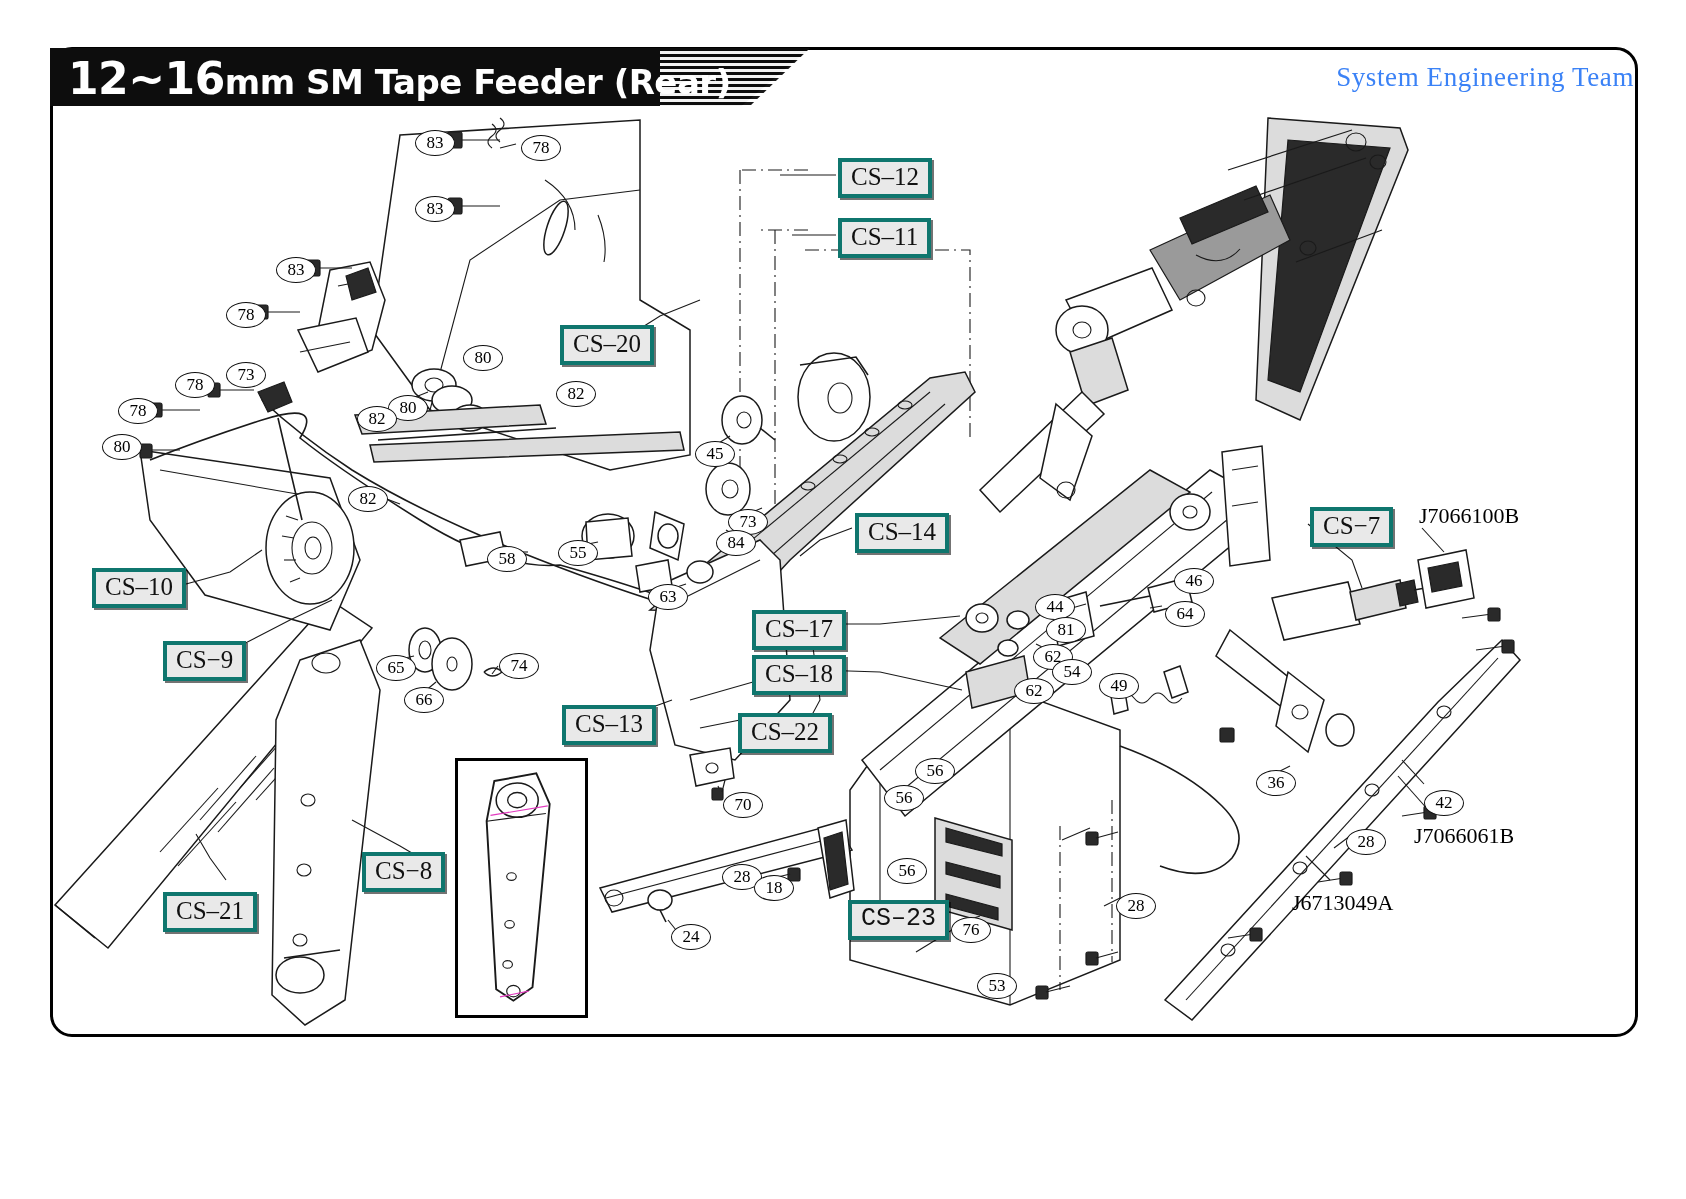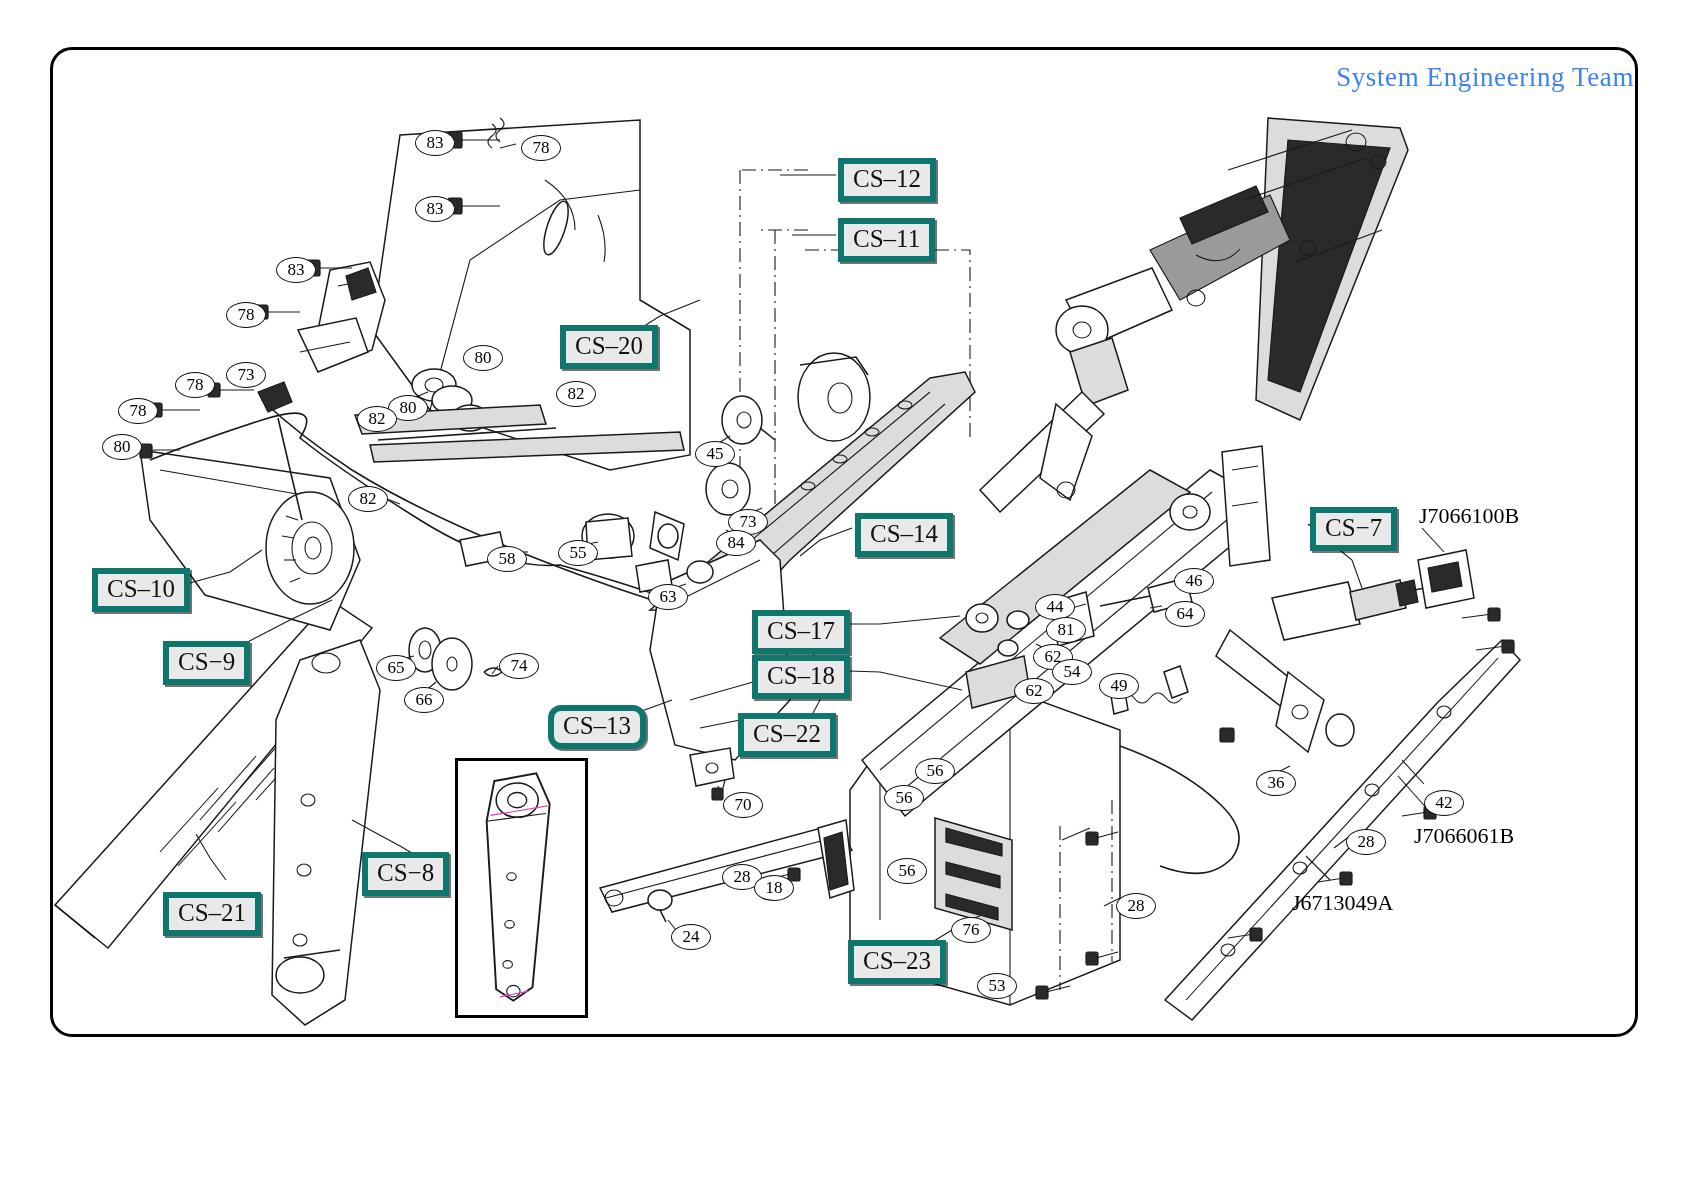--- a/index.html
+++ b/index.html
@@ -114,21 +114,21 @@
     left: 0; top: 0;
     width: 1686px;
     height: 1199px;
     pointer-events: none;
   }
 
   
   .cs-label {
     position: absolute;
     background: #e9e9e9;
-    border: 6px solid #0f766e;
+    border: 4px solid #0f766e;
     color: #111;
     font-family: "Liberation Serif", serif;
     font-size: 25px;
     padding: 1px 9px 3px 9px;
     white-space: nowrap;
     box-shadow: 2px 2px 0 rgba(0,0,0,0.55);
     line-height: 1.12;
   }
 
   
@@ -169,20 +169,27 @@
     box-sizing: border-box;
   }
 </style>
 </head>
 <body>
 
 <div id="page">
 
   <div id="frame"></div>
 
+  <div id="title-banner">
+    <div class="bg"></div>
+    <div class="stripes"></div>
+    <div id="title-text">
+      <span class="big">12~16</span><span>mm  SM  Tape  Feeder  (Rear)</span>
+    </div>
+  </div>
 
   <div id="team-label">System Engineering Team</div>
 
   <svg id="drawing" viewBox="0 0 1686 1199" xmlns="http://www.w3.org/2000/svg">
     <defs>
       <style>
         .ln { fill:none; stroke:#1a1a1a; stroke-width:1.6; }
         .lnt { fill:none; stroke:#1a1a1a; stroke-width:1.1; }
         .lead { fill:none; stroke:#1a1a1a; stroke-width:1.1; }
         .dash { fill:none; stroke:#1a1a1a; stroke-width:1.1; stroke-dasharray:14 5 2 5; }
@@ -528,25 +535,25 @@
 
   <div class="cs-label" style="left:838px; top:158px;">CS‒12</div>
   <div class="cs-label" style="left:838px; top:218px;">CS‒11</div>
   <div class="cs-label" style="left:560px; top:325px;">CS‒20</div>
   <div class="cs-label" style="left:855px; top:513px;">CS‒14</div>
   <div class="cs-label" style="left:1310px; top:507px;">CS−7</div>
   <div class="cs-label" style="left:92px; top:568px;">CS‒10</div>
   <div class="cs-label" style="left:163px; top:641px;">CS−9</div>
   <div class="cs-label" style="left:752px; top:610px;">CS‒17</div>
   <div class="cs-label" style="left:752px; top:655px;">CS‒18</div>
-  <div class="cs-label" style="left:548px; top:705px;border-radius:13px;">CS‒13</div>
+  <div class="cs-label" style="left:562px; top:705px;">CS‒13</div>
   <div class="cs-label" style="left:738px; top:713px;">CS‒22</div>
   <div class="cs-label" style="left:362px; top:852px;">CS−8</div>
   <div class="cs-label" style="left:163px; top:892px;">CS‒21</div>
-  <div class="cs-label" style="left:848px; top:940px;">CS‒23</div>
+  <div class="cs-label" style="left:848px; top:900px;font-family:Liberation Mono, monospace;">CS‒23</div>
 
   <div class="pn-label" style="left:1419px; top:503px;">J7066100B</div>
   <div class="pn-label" style="left:1414px; top:823px;">J7066061B</div>
   <div class="pn-label" style="left:1292px; top:890px;">J6713049A</div>
 
   <div class="balloon" style="left:415px; top:130px;">83</div>
   <div class="balloon" style="left:521px; top:135px;">78</div>
   <div class="balloon" style="left:415px; top:196px;">83</div>
   <div class="balloon" style="left:276px; top:257px;">83</div>
   <div class="balloon" style="left:226px; top:302px;">78</div>

